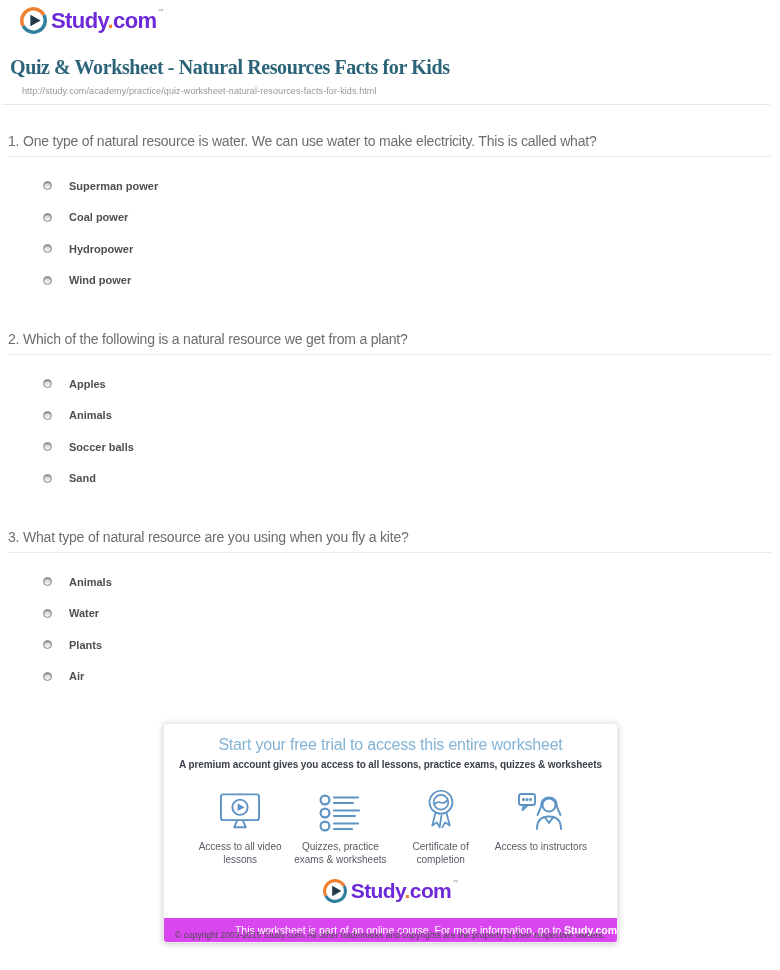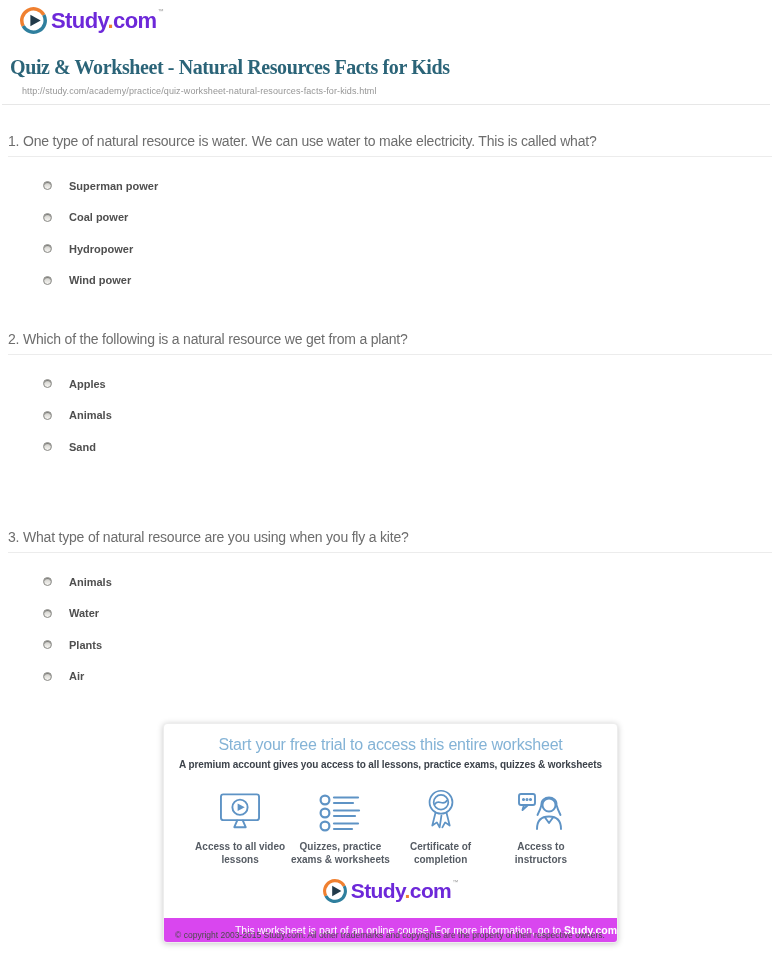--- a/index.html
+++ b/index.html
@@ -35,21 +35,21 @@
            box-shadow:inset 0 1px 1px rgba(0,0,0,0.45); }
   .opt-label { margin-left:17px; font-size:11px; font-weight:bold; color:#4f4f4f; letter-spacing:0; }
 
   
   .trial-card { position:absolute; left:163px; top:723px; width:455px;
                 background:#fff; border:1px solid #ededed; border-radius:4px;
                 box-shadow:0 1px 6px rgba(0,0,0,0.22); }
   .card-title { margin-top:12px; text-align:center; font-size:16px; color:#84b3d6; letter-spacing:-0.2px; }
   .card-sub { margin-top:5px; text-align:center; font-size:10px; color:#3d434b; font-weight:bold; letter-spacing:-0.1px; }
   .features { display:flex; justify-content:space-between; padding:20px 26px 0 26px; }
-  .feature { width:104px; display:flex; flex-direction:column; align-items:center;font-weight:bold; }
+  .feature { width:104px; display:flex; flex-direction:column; align-items:center; }
   .feature .f-icon { height:42px; display:flex; align-items:flex-end; justify-content:center; }
   .feature .f-label { margin-top:8px; font-size:10px; color:#565c64; text-align:center; line-height:13px; }
   .card-logo-row { margin-top:13px; text-align:center; }
   .course-banner { margin-top:11px; height:24px; background:#d946ef; border-radius:0 0 3px 3px;
                    color:#fff; font-size:10.5px; line-height:24px; text-align:right; letter-spacing:0; }
   .course-banner b { font-weight:bold; }
 
   
   .copyright { position:absolute; top:929px; left:0; width:780px; text-align:center;
                font-size:8.5px; color:#4c4c4c; line-height:13px; letter-spacing:0; }
@@ -108,20 +108,24 @@
       <div class="option">
         <span class="radio"></span>
         <span class="opt-label">Apples</span>
       </div>
       <div class="option">
         <span class="radio"></span>
         <span class="opt-label">Animals</span>
       </div>
       <div class="option">
         <span class="radio"></span>
+        <span class="opt-label">Soccer balls</span>
+      </div>
+      <div class="option">
+        <span class="radio"></span>
         <span class="opt-label">Sand</span>
       </div>
     </div>
   </section>
 
   <section class="question q3">
     <div class="q-text">3. What type of natural resource are you using when you fly a kite?</div>
     <div class="q-rule"></div>
     <div class="options">
       <div class="option">

